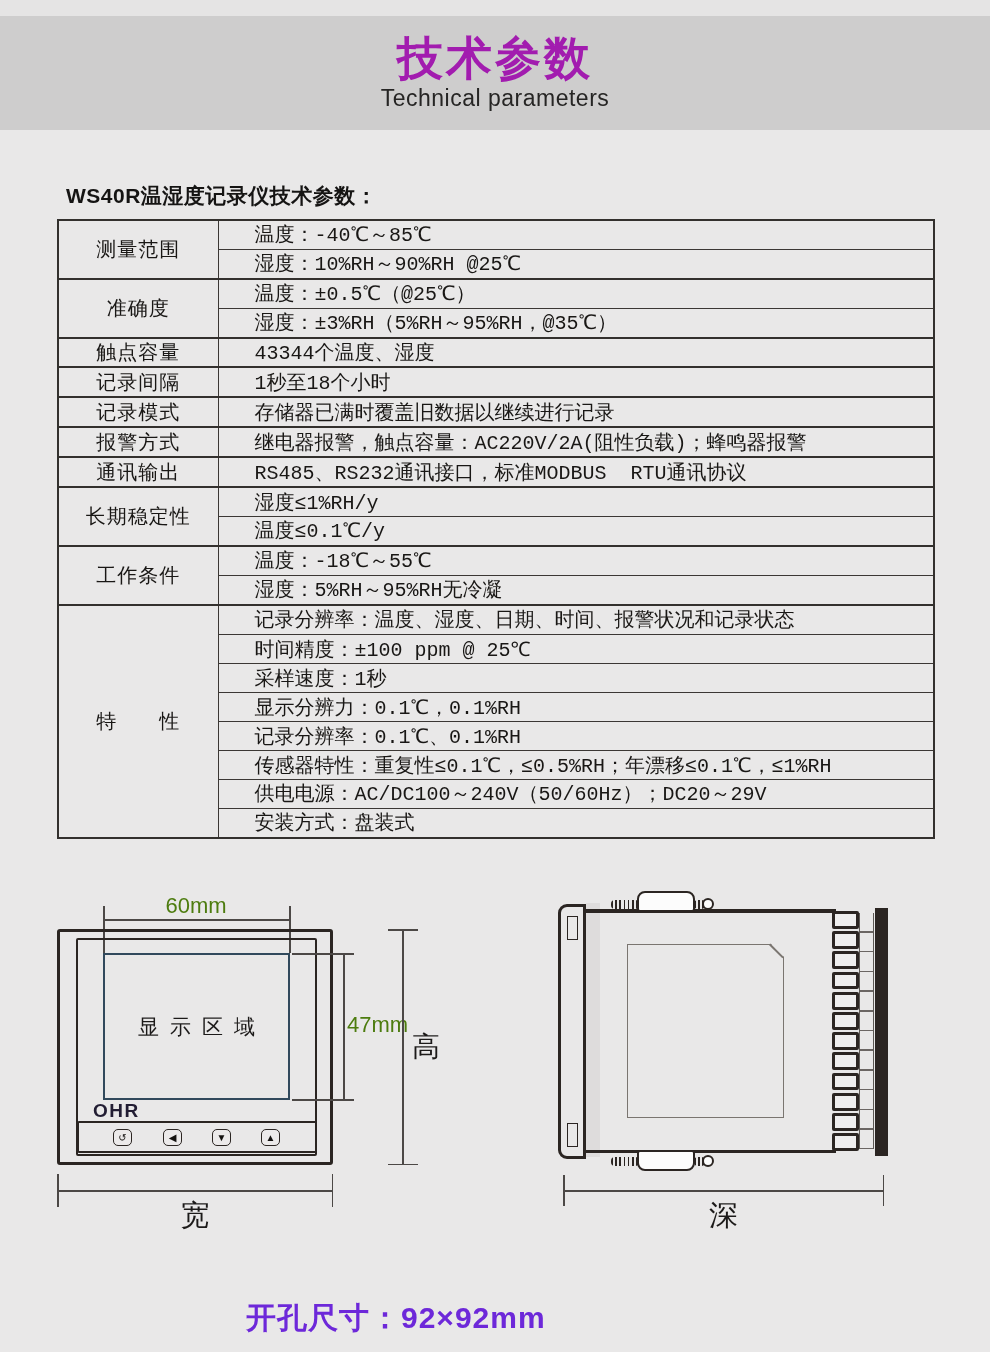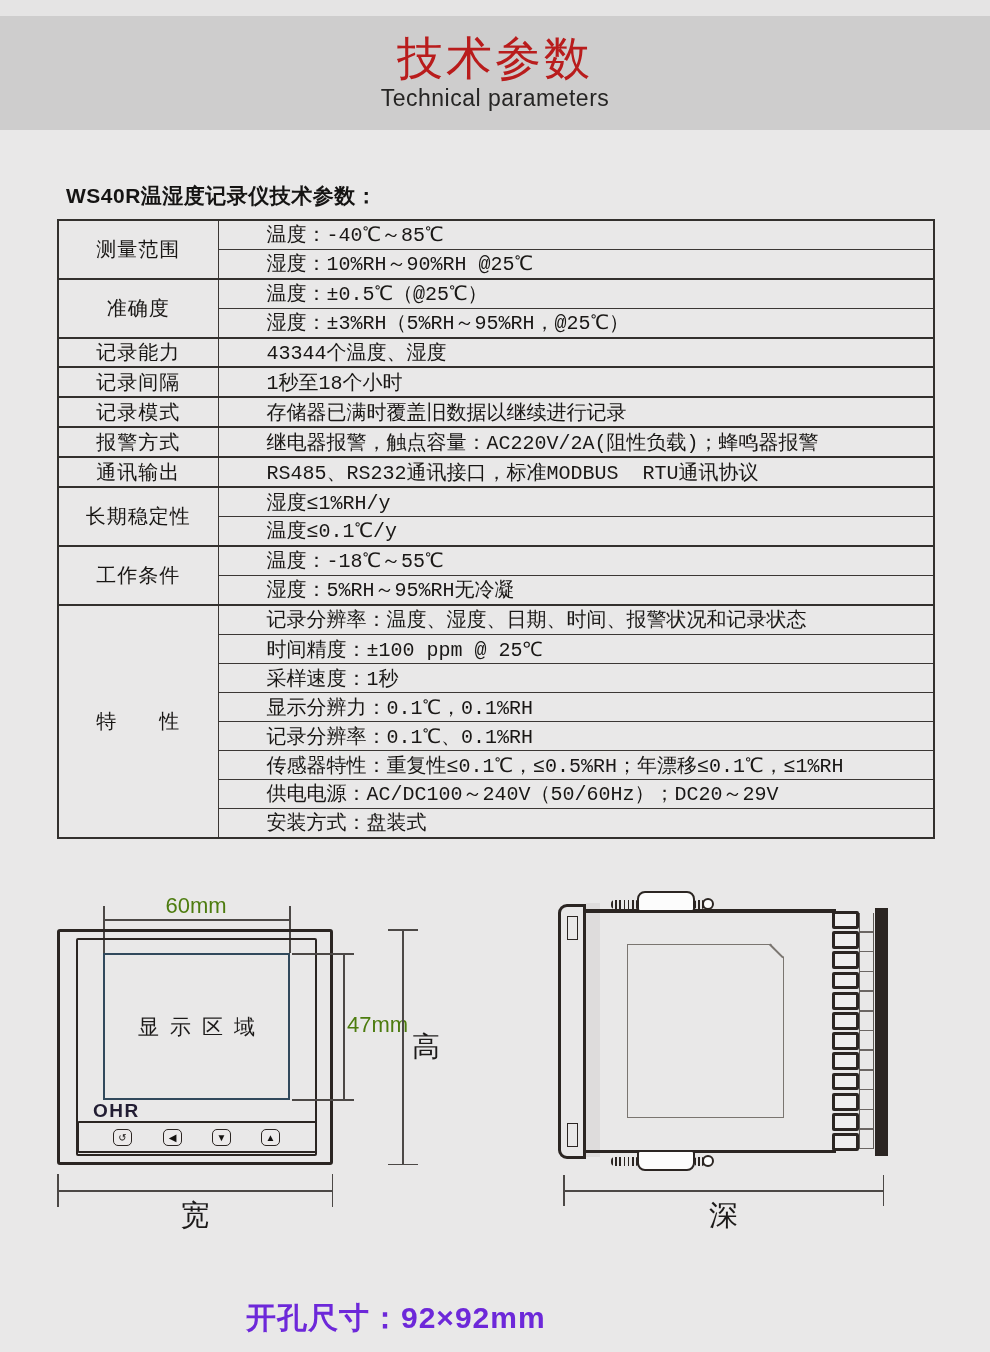--- a/index.html
+++ b/index.html
@@ -5,33 +5,33 @@
   * { margin:0; padding:0; box-sizing:border-box; }
   html,body { width:990px; background:#e9e8e8; }
   body { font-family:"Liberation Sans", sans-serif; color:#1d1b1a; }
   #page { position:relative; width:990px; height:1352px; background:#e9e8e8; overflow:hidden; }
   .abs { position:absolute; }
 
   
   #top-strip { left:0; top:0; width:990px; height:16px; background:#e5e4e4; }
   #banner { left:0; top:16px; width:990px; height:114px; background:#cecdcd;
             display:flex; flex-direction:column; align-items:center; justify-content:center; }
-  #banner .title { font-size:46px; font-weight:400; letter-spacing:3px; color:#b91c1c; line-height:1.05; }
+  #banner .title { font-size:46px; font-weight:700; letter-spacing:3px; color:#a21caf; line-height:1.05; }
   #banner .subtitle { font-size:23px; font-weight:400; color:#262524; letter-spacing:0.5px; margin-top:3px;
             transform:scaleY(1.05); }
 
   
   #sec-heading { left:66px; top:182px; font-size:21px; font-weight:600; color:#151413; letter-spacing:0.5px; }
 
   
   #spec-table { left:57px; top:219px; width:878px; height:620px; border-collapse:collapse; table-layout:fixed;
                 font-family:Liberation Mono, monospace; font-size:20px; color:#191715; }
   #spec-table td { border:1.5px solid #3b3734; height:27px; white-space:pre; overflow:hidden; }
   #spec-table td.lbl { width:160px; text-align:center; letter-spacing:1px; }
-  #spec-table td.val { padding-left:48px;margin-top:37px; }
+  #spec-table td.val { padding-left:36px;margin-top:37px; }
   #spec-table tr.grp td { border-top:2.5px solid #33302d; }
   #spec-table { border:2.5px solid #33302d; }
 
   
   .dim  { background:#4c4846; }         
   .dimlabel { font-family:"Liberation Sans", sans-serif; color:#4d7c0f; }
   .cjklabel { font-family:"DejaVu Serif", serif; color:#1c1a19; }
 
   
   #fv-outer { left:57px; top:929px; width:276px; height:236px; border:3px solid #2b2522; border-radius:3px; }
@@ -118,24 +118,24 @@
       <td class="val">温度：-40℃～85℃</td>
     </tr>
     <tr>
       <td class="val">湿度：10%RH～90%RH @25℃</td>
     </tr>
     <tr class="grp">
       <td class="lbl" rowspan="2">准确度</td>
       <td class="val">温度：±0.5℃（@25℃）</td>
     </tr>
     <tr>
-      <td class="val">湿度：±3%RH（5%RH～95%RH，@25℃）</td>
-    </tr>
-    <tr class="grp">
-      <td class="lbl">记录能力</td>
+      <td class="val">湿度：±3%RH（5%RH～95%RH，@35℃）</td>
+    </tr>
+    <tr class="grp">
+      <td class="lbl">触点容量</td>
       <td class="val">43344个温度、湿度</td>
     </tr>
     <tr class="grp">
       <td class="lbl">记录间隔</td>
       <td class="val">1秒至18个小时</td>
     </tr>
     <tr class="grp">
       <td class="lbl">记录模式</td>
       <td class="val">存储器已满时覆盖旧数据以继续进行记录</td>
     </tr>

